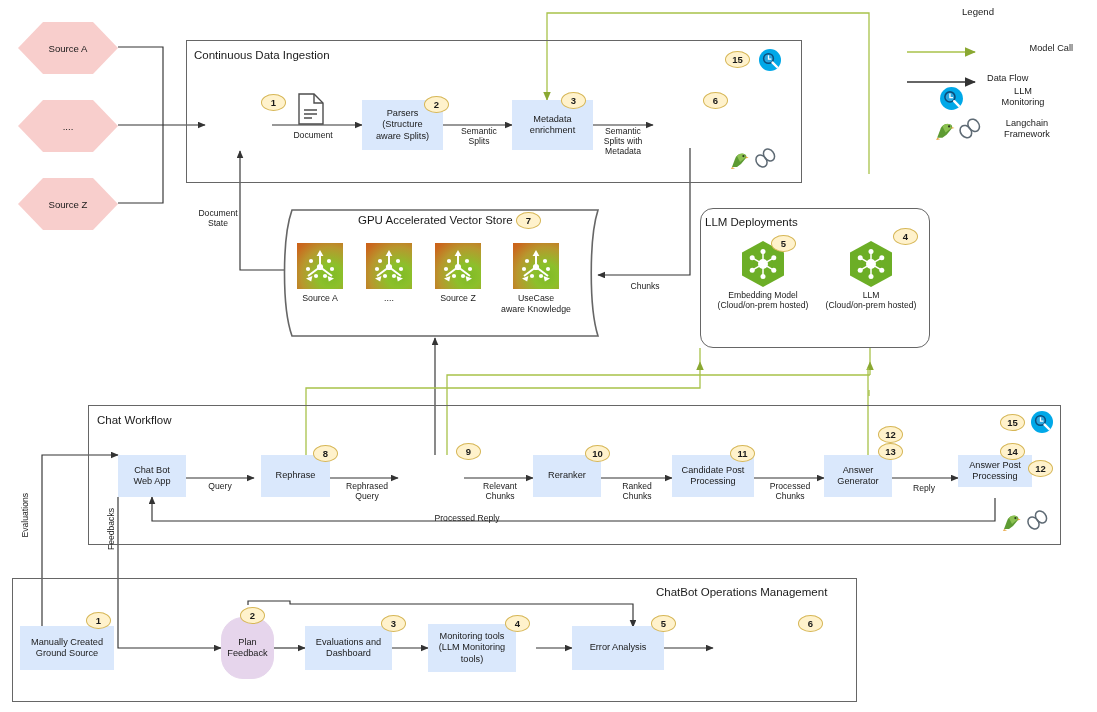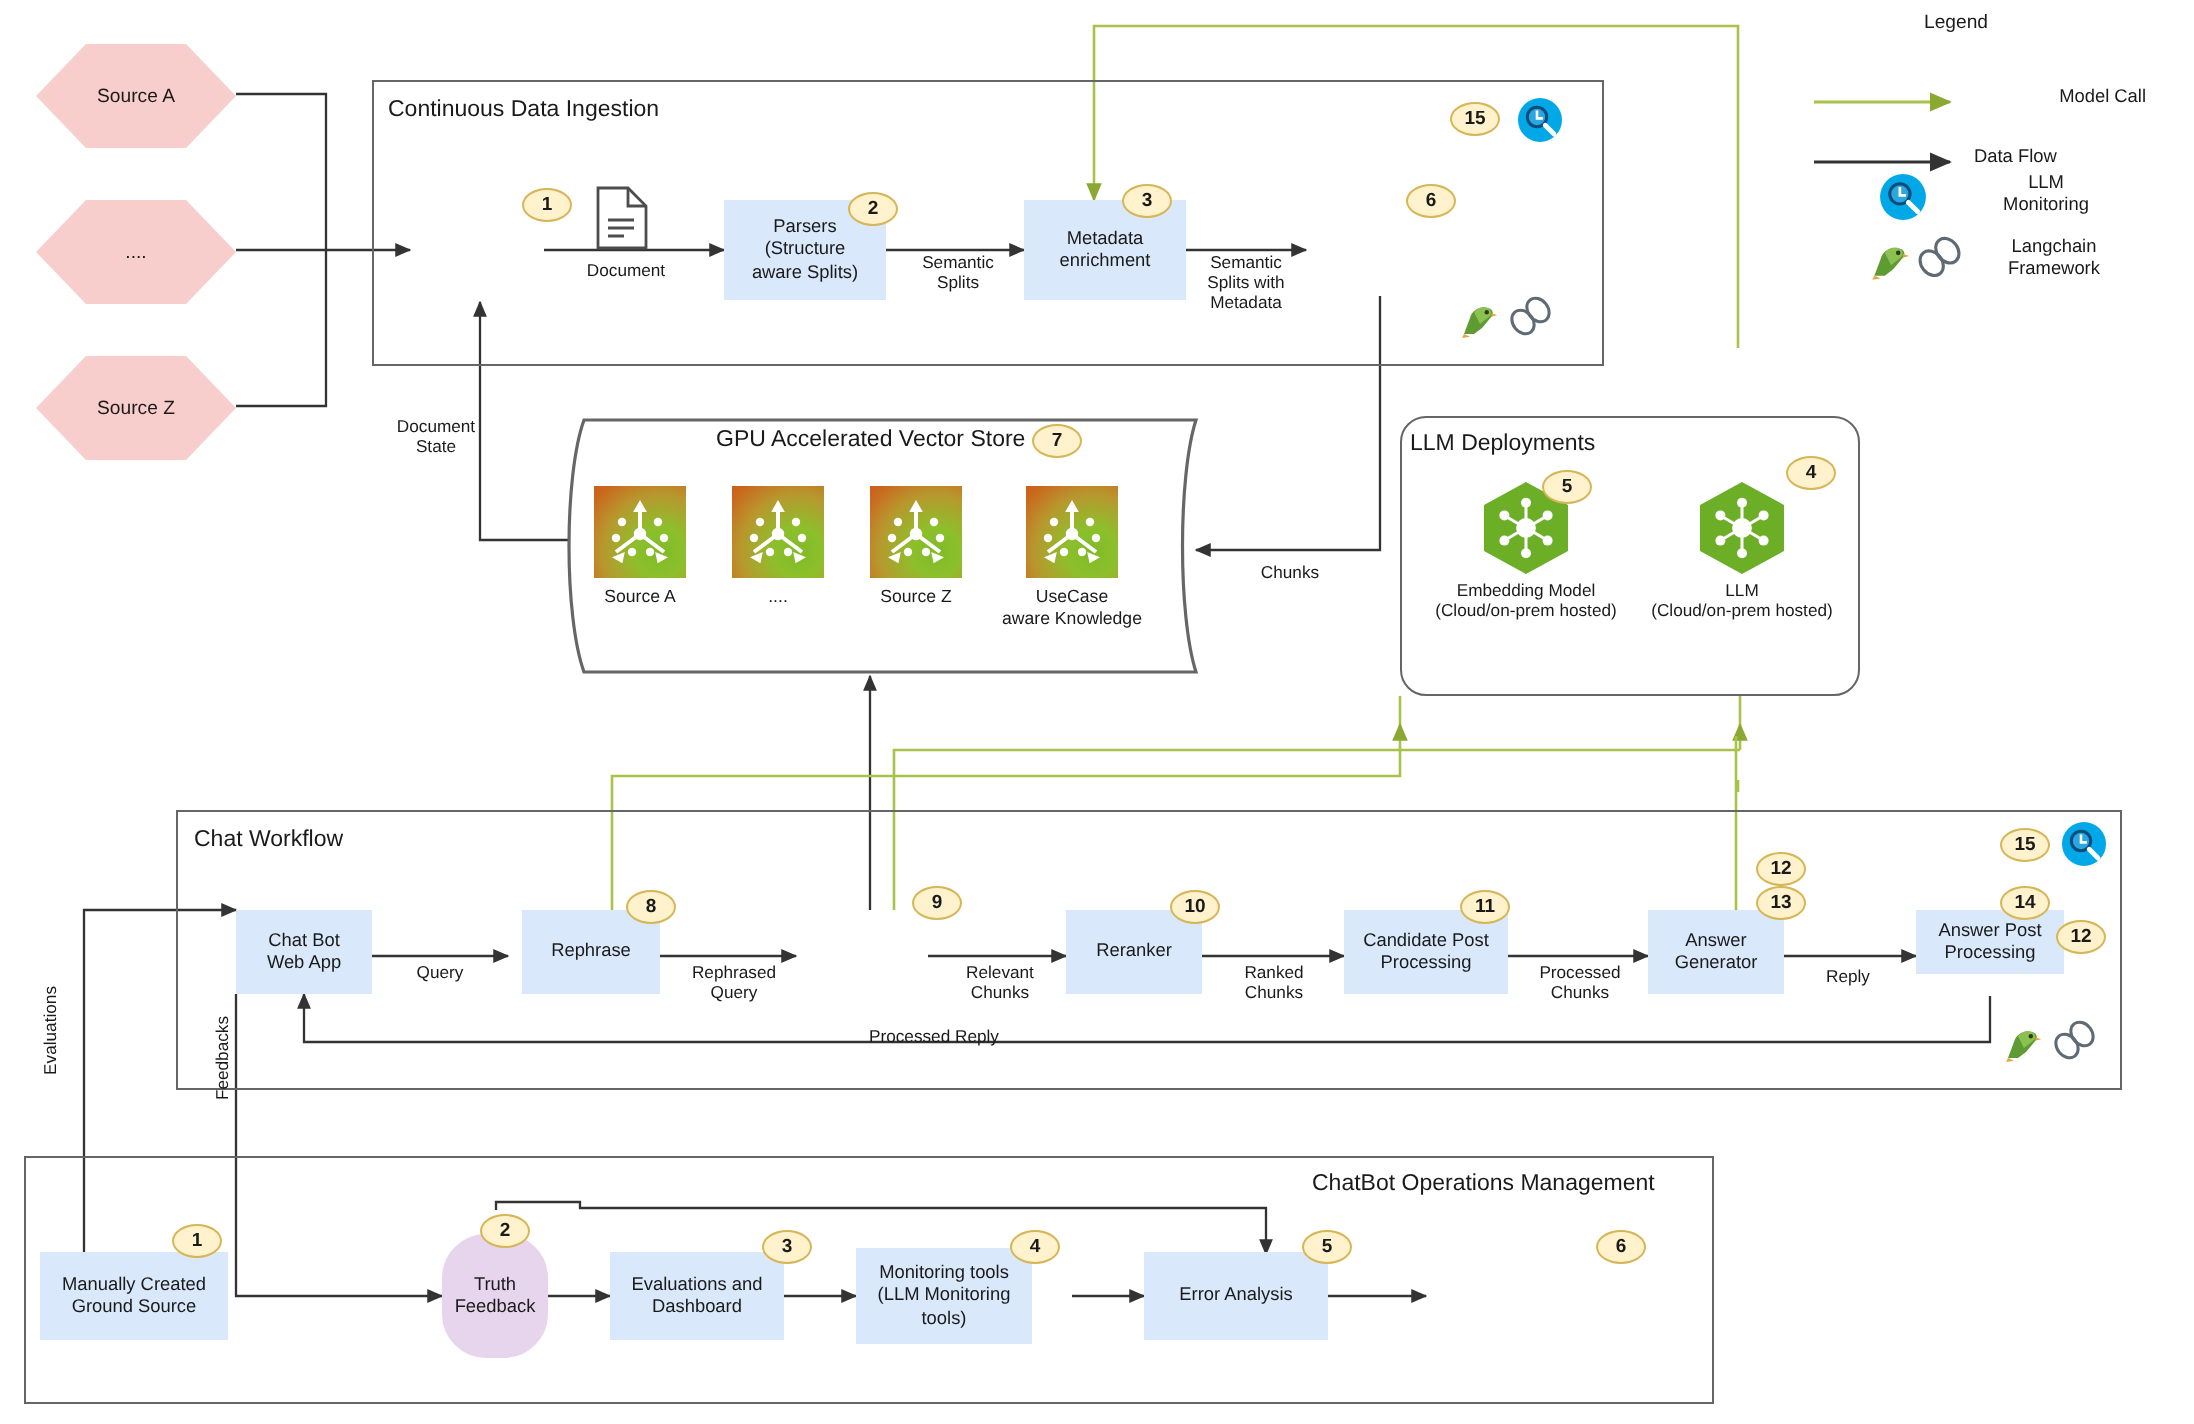--- a/index.html
+++ b/index.html
@@ -569,21 +569,21 @@
   <div class="group" style="left:12px; top:578px; width:845px; height:124px;"></div>
   <div class="group-title" style="left:656px; top:586px;">ChatBot Operations Management</div>
 
   <div class="node" style="left:20px; top:626px; width:94px; height:44px;">
     <span style="white-space:pre-line;">Manually Created
 Ground Source</span>
   </div>
   <div class="badge" style="left:86px; top:612px;">1</div>
 
   <div class="node node-purple" style="left:221px; top:617px; width:53px; height:62px;">
-    <span style="white-space:pre-line;">Truth
+    <span style="white-space:pre-line;">Plan
 Feedback</span>
   </div>
   <div class="badge" style="left:240px; top:607px;">2</div>
 
   <div class="node" style="left:305px; top:626px; width:87px; height:44px;">
     <span style="white-space:pre-line;">Evaluations and
 Dashboard</span>
   </div>
   <div class="badge" style="left:381px; top:615px;">3</div>
 

